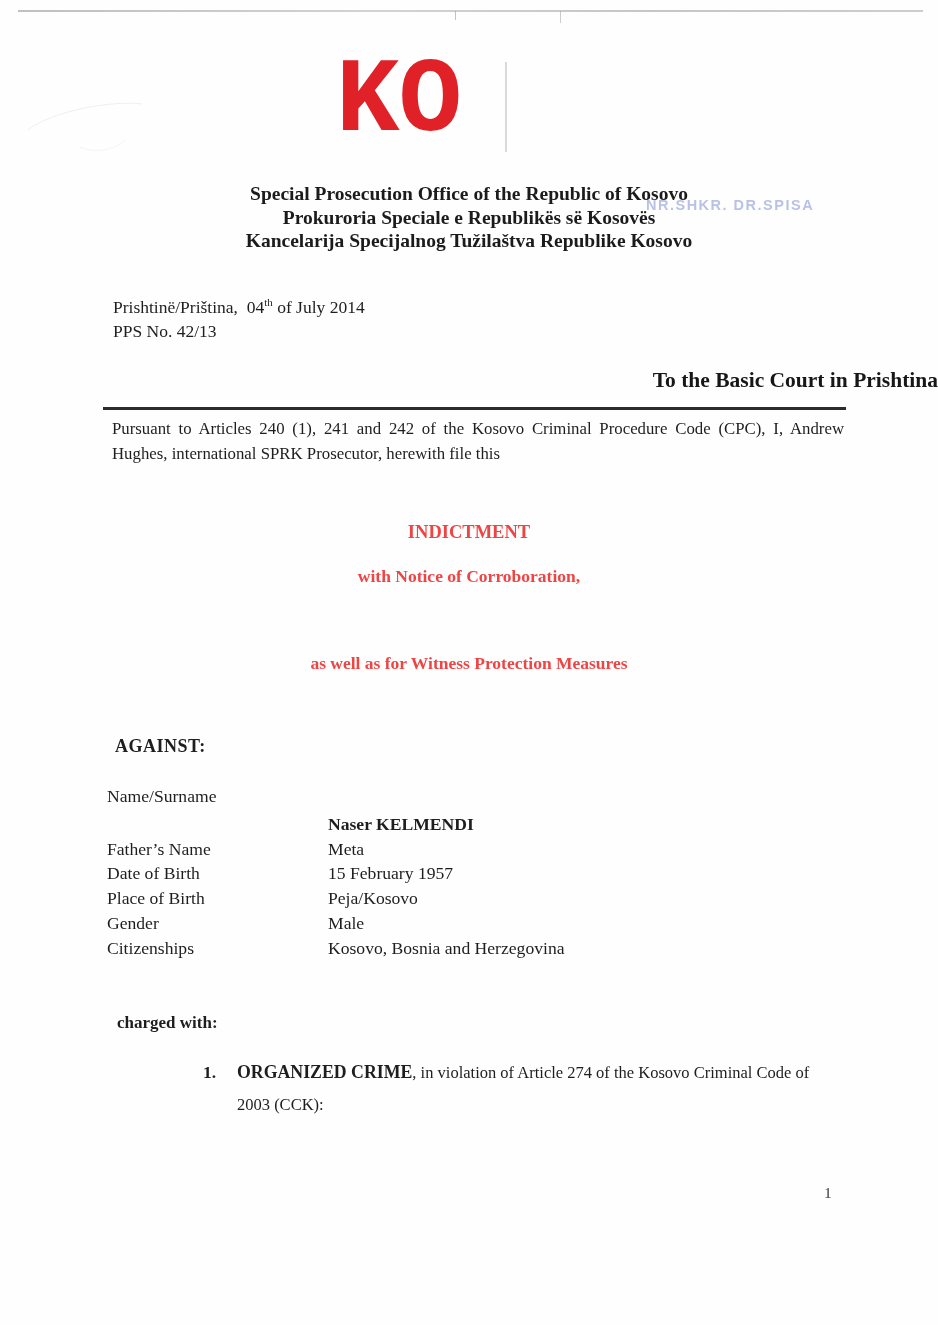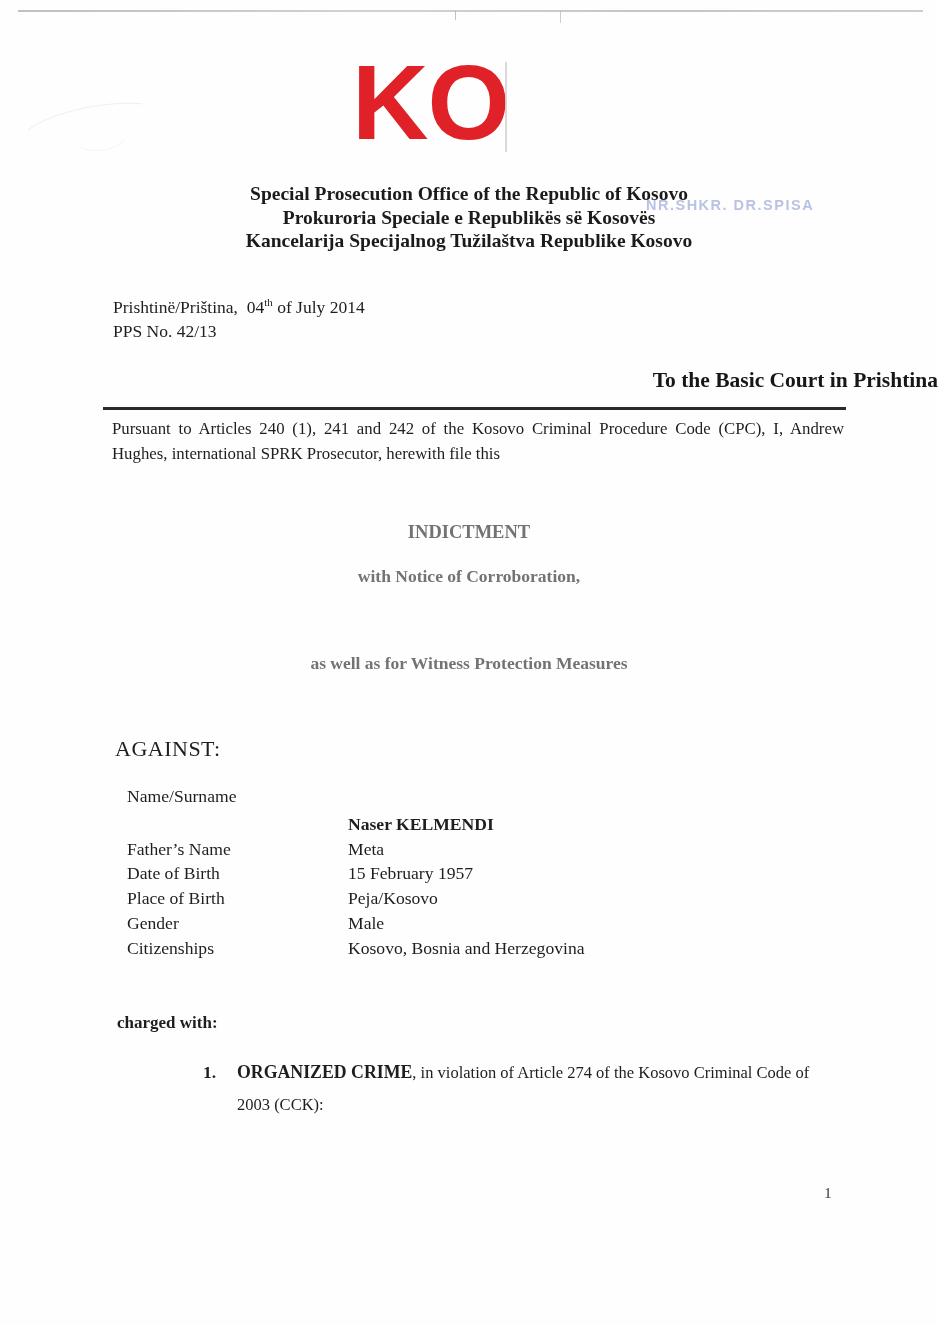--- a/index.html
+++ b/index.html
@@ -22,22 +22,22 @@
   }
   .scan-tick-1 { position: absolute; top: 11px; left: 455px; width: 1px; height: 9px; background: #9a9a9a; opacity: .6; }
   .scan-tick-2 { position: absolute; top: 11px; left: 560px; width: 1px; height: 12px; background: #9a9a9a; opacity: .5; }
   .scan-smudge { position: absolute; top: 92px; left: 20px; opacity: .5; }
   .logo-divider {
     position: absolute; top: 62px; left: 505px; width: 2px; height: 90px;
     background: #c9c9c9; opacity: .7;
   }
   
   .logo {
-    position: absolute; top: 54px; left: 352px;
-    font-family: Liberation Sans, sans-serif;
+    position: absolute; top: 54px; left: 336px;
+    font-family: Liberation Mono, monospace;
     font-weight: bold; font-size: 106px; line-height: 96px;
     letter-spacing: -1px;
   }
   
   .org-header {
     position: absolute; top: 182px; left: 0; width: 938px;
     text-align: center; font-weight: bold; font-size: 19.5px; line-height: 23.5px;
     color: #1b1b1b;
   }
   .stamp {
@@ -63,32 +63,32 @@
     position: absolute; top: 407px; left: 103px; width: 743px; height: 3px;
     background: #2b2b2b;
   }
   
   .intro {
     position: absolute; top: 417px; left: 112px; width: 732px;
     font-size: 16.8px; line-height: 24.5px;
     text-align: justify;
   }
   
-  .center-bold { position: absolute; left: 0; width: 938px; text-align: center; font-weight: bold; color: #737373; }
+  .center-bold { position: absolute; left: 0; width: 938px; text-align: center; font-weight: bold; color: #ef4444; }
   .ind-title    { top: 522px; font-size: 18.5px; }
   .ind-line2    { top: 566px; font-size: 17.5px; }
   .ind-line3    { top: 610px; font-size: 17.5px; }
   .ind-line4    { top: 653px; font-size: 17.5px; }
   
   .against-heading {
     position: absolute; top: 736px; left: 115px;
-    font-weight: normal; font-size: 22px; letter-spacing: .5px; text-align: right;
+    font-weight: bold; font-size: 18px; letter-spacing: .5px; text-align: right;
   }
   .defendant-table {
-    position: absolute; top: 784px; left: 127px; width: 620px;
+    position: absolute; top: 784px; left: 107px; width: 620px;
     font-size: 17.6px; line-height: 24.7px;
   }
   .field-row { display: flex; }
   .field-label { width: 221px; flex: 0 0 221px; }
   .field-value { flex: 1; }
   .field-value.bold { font-weight: bold; margin-top: 28px; }
   
   .charged-heading {
     position: absolute; top: 1013px; left: 117px;
     font-weight: bold; font-size: 17px;

